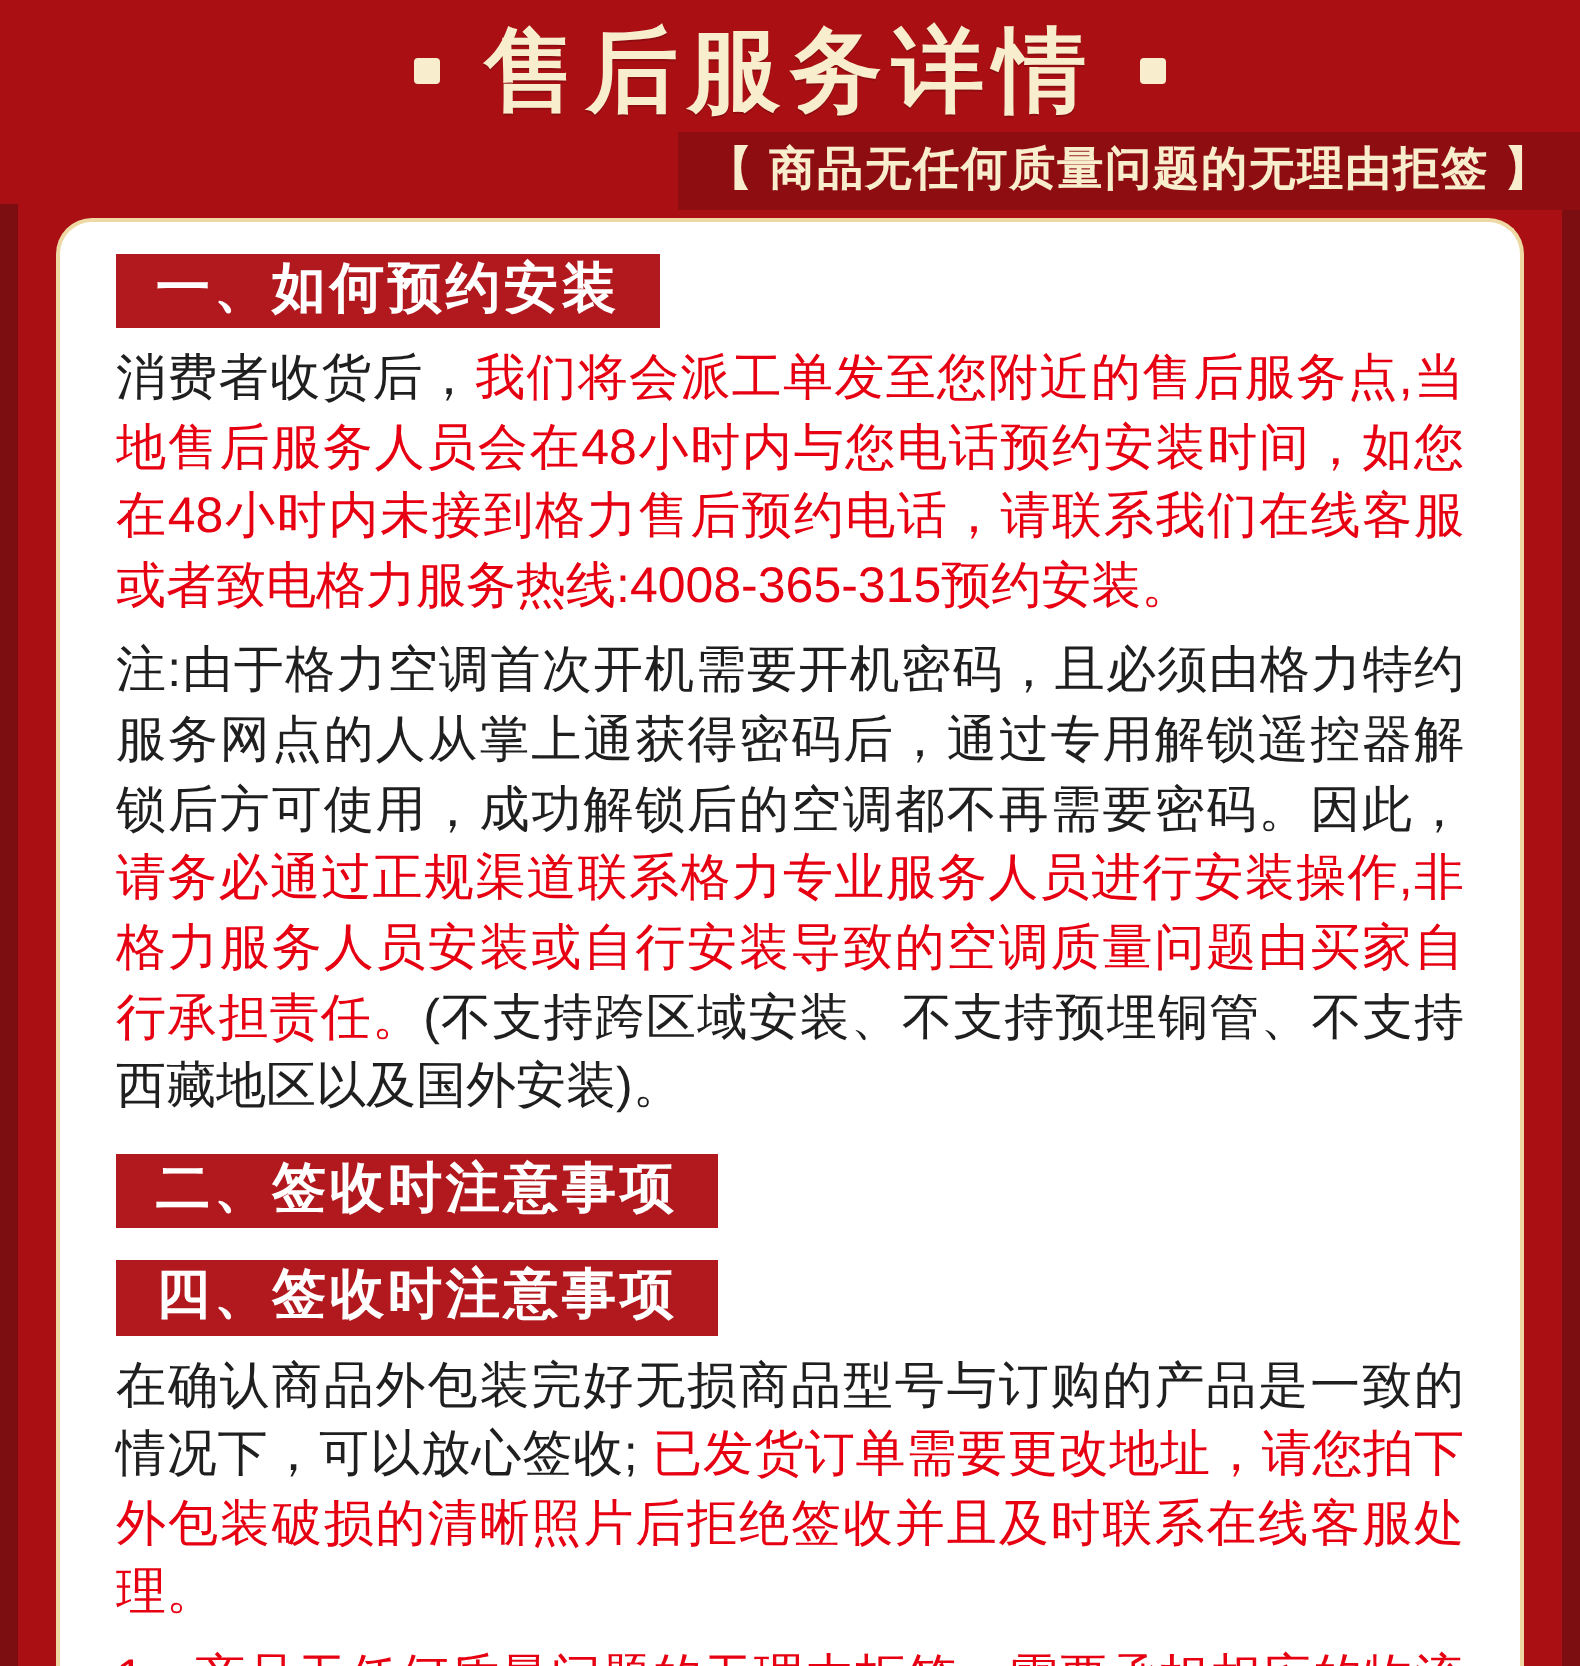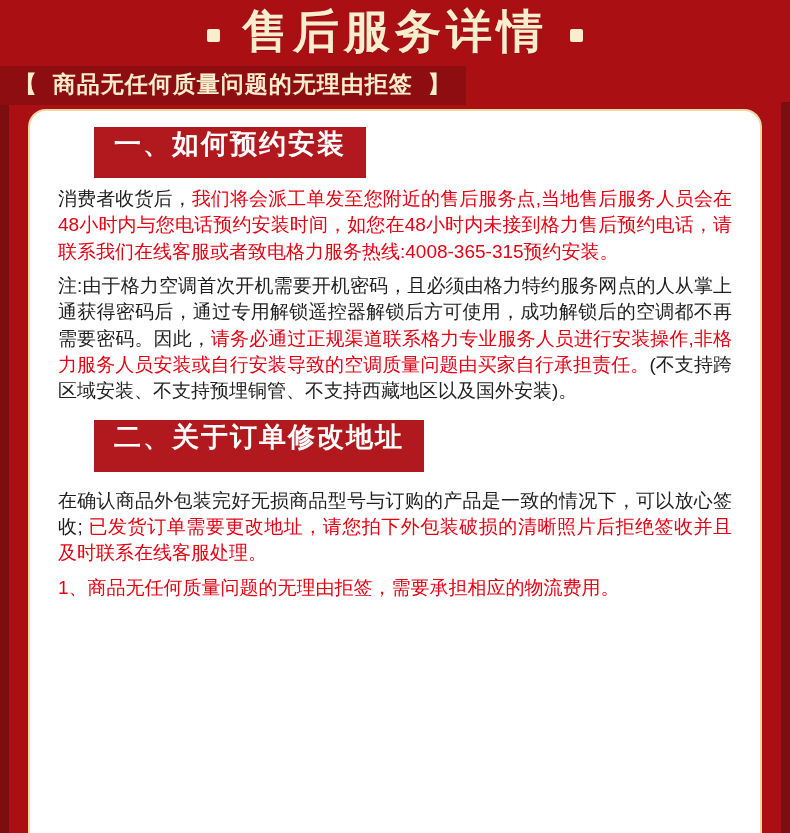--- a/index.html
+++ b/index.html
@@ -5,37 +5,37 @@
   :root{
     --page-bg:#a90f13; --edge-dark:#7c0d10; --badge-bg:#b2191e; --subtitle-bg:#8e0d11;
     --title-cream:#f8edcd; --panel-bg:#ffffff; --panel-border:#eed9a4;
     --red-text:#e60012; --black-text:#1f1f1f; --badge-text:#ffffff;
   }
   *{box-sizing:border-box;}
   html,body{margin:0;padding:0;width:790px;height:833px;overflow:hidden;
     background:var(--page-bg);
     font-family:"Liberation Sans","DejaVu Sans",sans-serif;}
   .page{position:relative;width:790px;height:833px;}
-  .header{position:relative;text-align:left;padding-top:10px;z-index:2;font-family:Liberation Mono, monospace;}
+  .header{position:relative;text-align:right;padding-top:10px;z-index:2;}
   .title-row{display:flex;align-items:center;justify-content:center;gap:22px;
     color:var(--title-cream);font-weight:bold;font-size:46px;letter-spacing:5px;line-height:1.1;
     text-shadow:0 1px 0 rgba(0,0,0,0.15);}
   .dot{width:13px;height:13px;background:var(--title-cream);border-radius:2px;flex:0 0 auto;}
   .subtitle{display:inline-block;margin-top:5px;background:var(--subtitle-bg);
     color:var(--title-cream);font-size:23px;font-weight:bold;padding:3px 14px 5px;letter-spacing:1px;}
   .edge{position:absolute;top:102px;bottom:0;width:9px;background:var(--edge-dark);z-index:0;}
   .edge-left{left:0;} .edge-right{right:0;}
   .panel{position:relative;z-index:1;margin:4px 28px 0;background:var(--panel-bg);
     border:2px solid var(--panel-border);border-bottom:none;border-radius:18px 18px 0 0;
     padding:12px 28px 20px;min-height:727px;}
   .section{margin-top:16px;}
   .section:first-child{margin-top:4px;}
   .badge{display:inline-block;background:var(--badge-bg);color:var(--badge-text);
-    font-size:27px;font-weight:bold;padding:3px 20px 20px;letter-spacing:2px;line-height:1.05;margin-left:36px;}
-  .para{margin:8px 0 0;font-size:19px;line-height:1.385;color:var(--black-text);
+    font-size:27px;font-weight:bold;padding:3px 20px 6px;letter-spacing:2px;line-height:1.05;}
+  .para{margin:8px 0 0;font-size:25px;line-height:1.385;color:var(--black-text);
     text-align:justify;font-weight:400;}
   .run.red{color:var(--red-text);}
   .run.black{color:var(--black-text);}
 </style>
 </head>
 <body>
 
 <div class="page">
   <div class="edge edge-left"></div>
   <div class="edge edge-right"></div>
@@ -47,17 +47,17 @@
       <span class="dot"></span>
     </div>
     <div>
       <span class="subtitle">【 商品无任何质量问题的无理由拒签 】</span>
     </div>
   </header>
 
   <main class="panel">
     <div id="sections">
         <section class="section"><div class="badge">一、如何预约安装</div><p class="para"><span class="run black">消费者收货后，</span><span class="run red">我们将会派工单发至您附近的售后服务点,当地售后服务人员会在48小时内与您电话预约安装时间，如您在48小时内未接到格力售后预约电话，请联系我们在线客服或者致电格力服务热线:4008-365-315预约安装。</span></p><p class="para"><span class="run black">注:由于格力空调首次开机需要开机密码，且必须由格力特约服务网点的人从掌上通获得密码后，通过专用解锁遥控器解锁后方可使用，成功解锁后的空调都不再需要密码。因此，</span><span class="run red">请务必通过正规渠道联系格力专业服务人员进行安装操作,非格力服务人员安装或自行安装导致的空调质量问题由买家自行承担责任。</span><span class="run black">(不支持跨区域安装、不支持预埋铜管、不支持西藏地区以及国外安装)。</span></p></section>
-        <section class="section"><div class="badge">二、关于订单修改地址</div></section>
-        <section class="section"><p class="para"><span class="run black">在确认商品外包装完好无损商品型号与订购的产品是一致的情况下，可以放心签收; </span><span class="run red">已发货订单需要更改地址，请您拍下外包装破损的清晰照片后拒绝签收并且及时联系在线客服处理。</span></p><p class="para"><span class="run red">1、商品无任何质量问题的无理由拒签，需要承担相应的物流费用。</span></p></section>
+        <section class="section"><div class="badge">二、签收时注意事项</div></section>
+        <section class="section"><div class="badge">四、签收时注意事项</div><p class="para"><span class="run black">在确认商品外包装完好无损商品型号与订购的产品是一致的情况下，可以放心签收; </span><span class="run red">已发货订单需要更改地址，请您拍下外包装破损的清晰照片后拒绝签收并且及时联系在线客服处理。</span></p><p class="para"><span class="run red">1、商品无任何质量问题的无理由拒签，需要承担相应的物流费用。</span></p></section>
       </div>
   </main>
 </div>
 
 </body></html>

